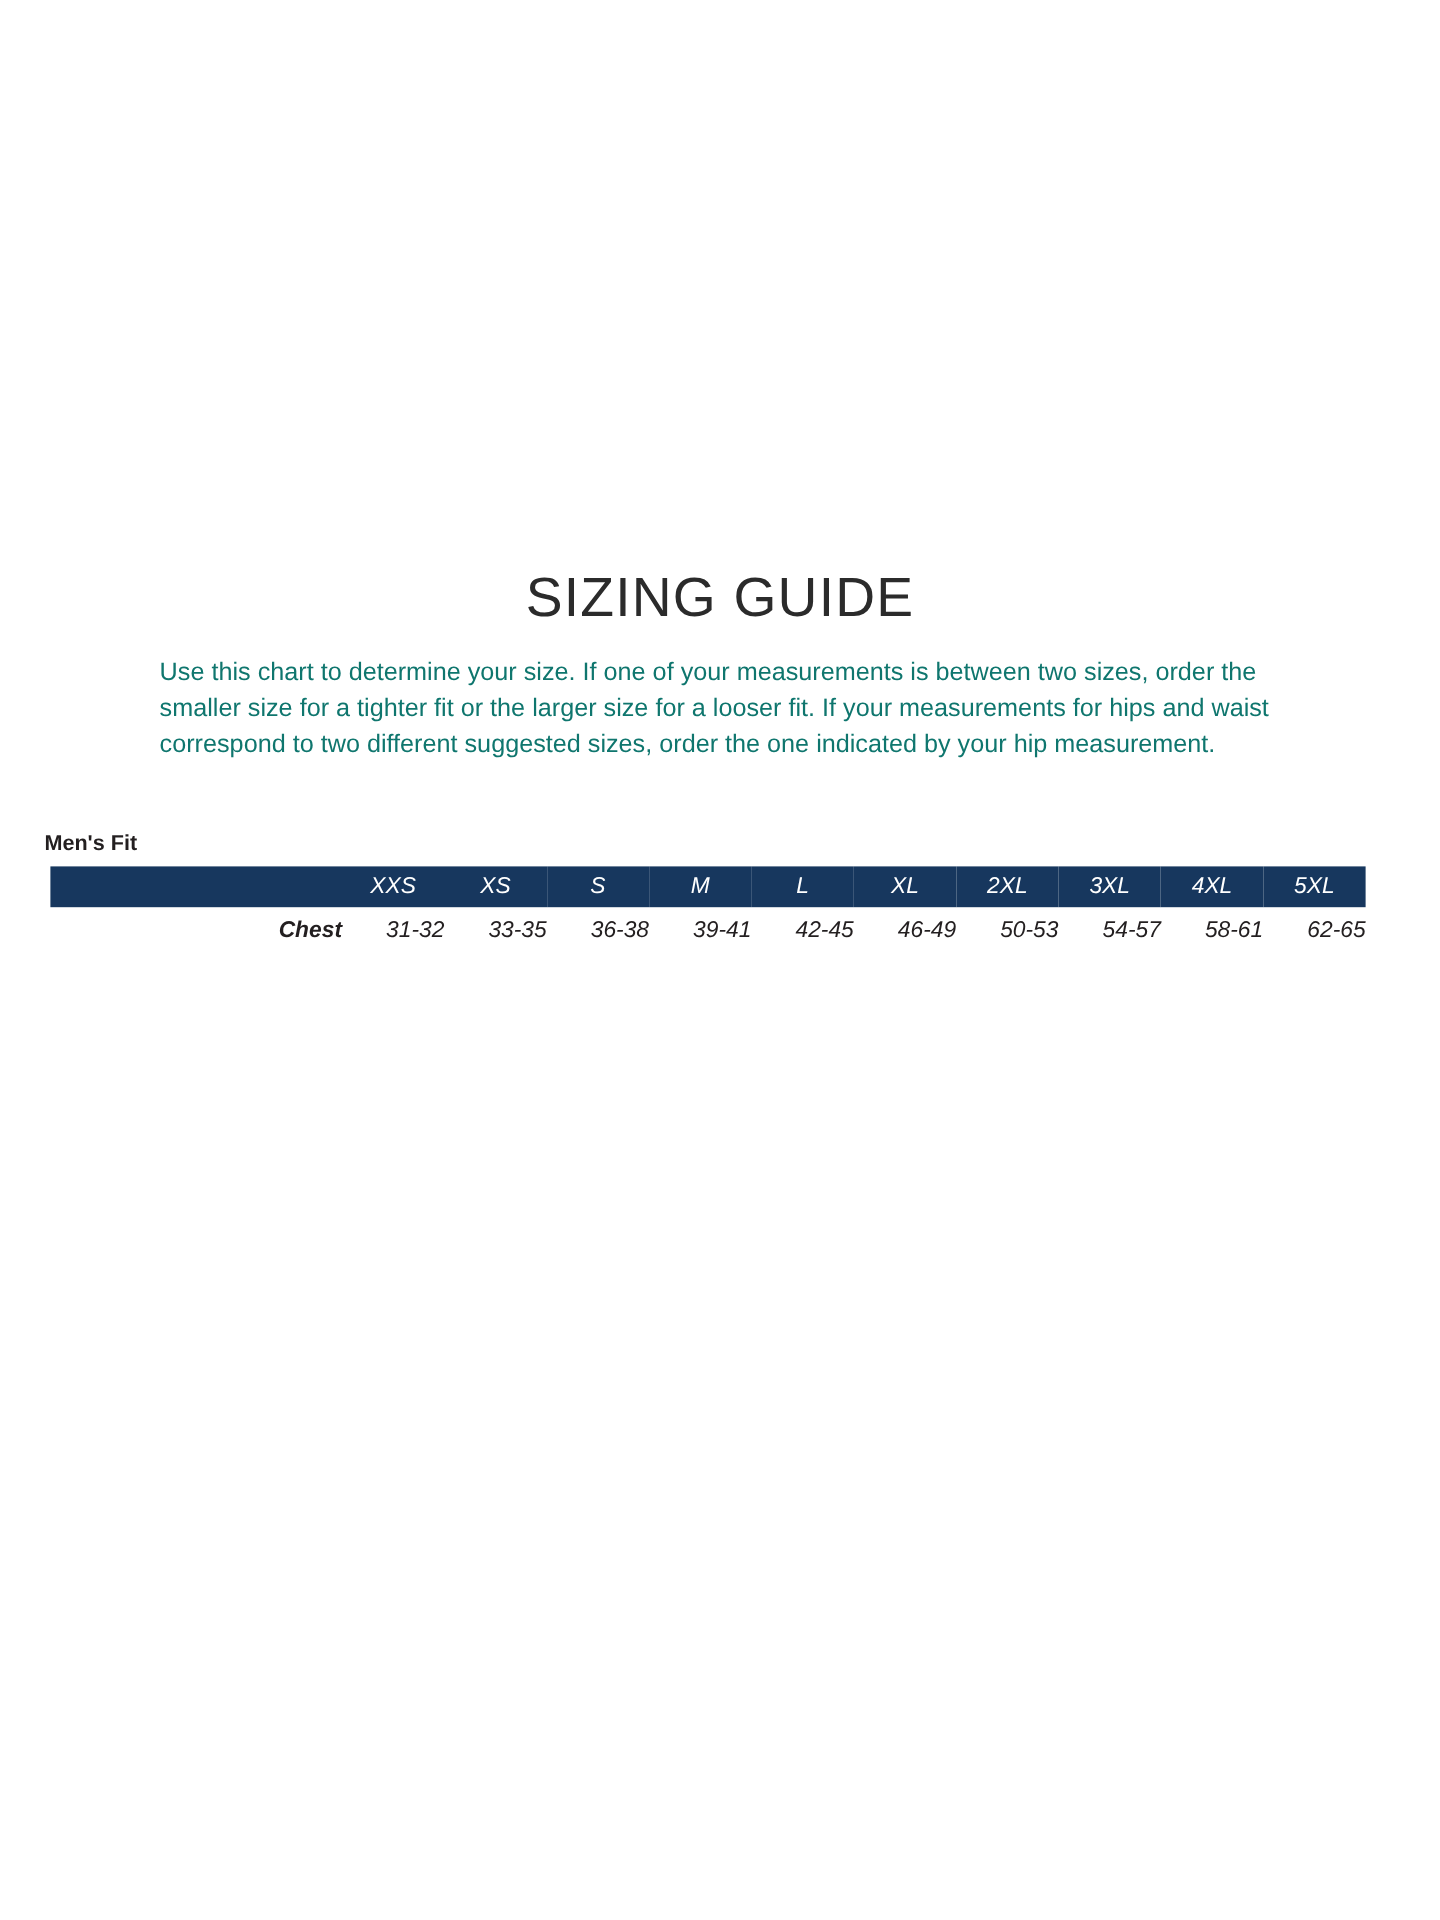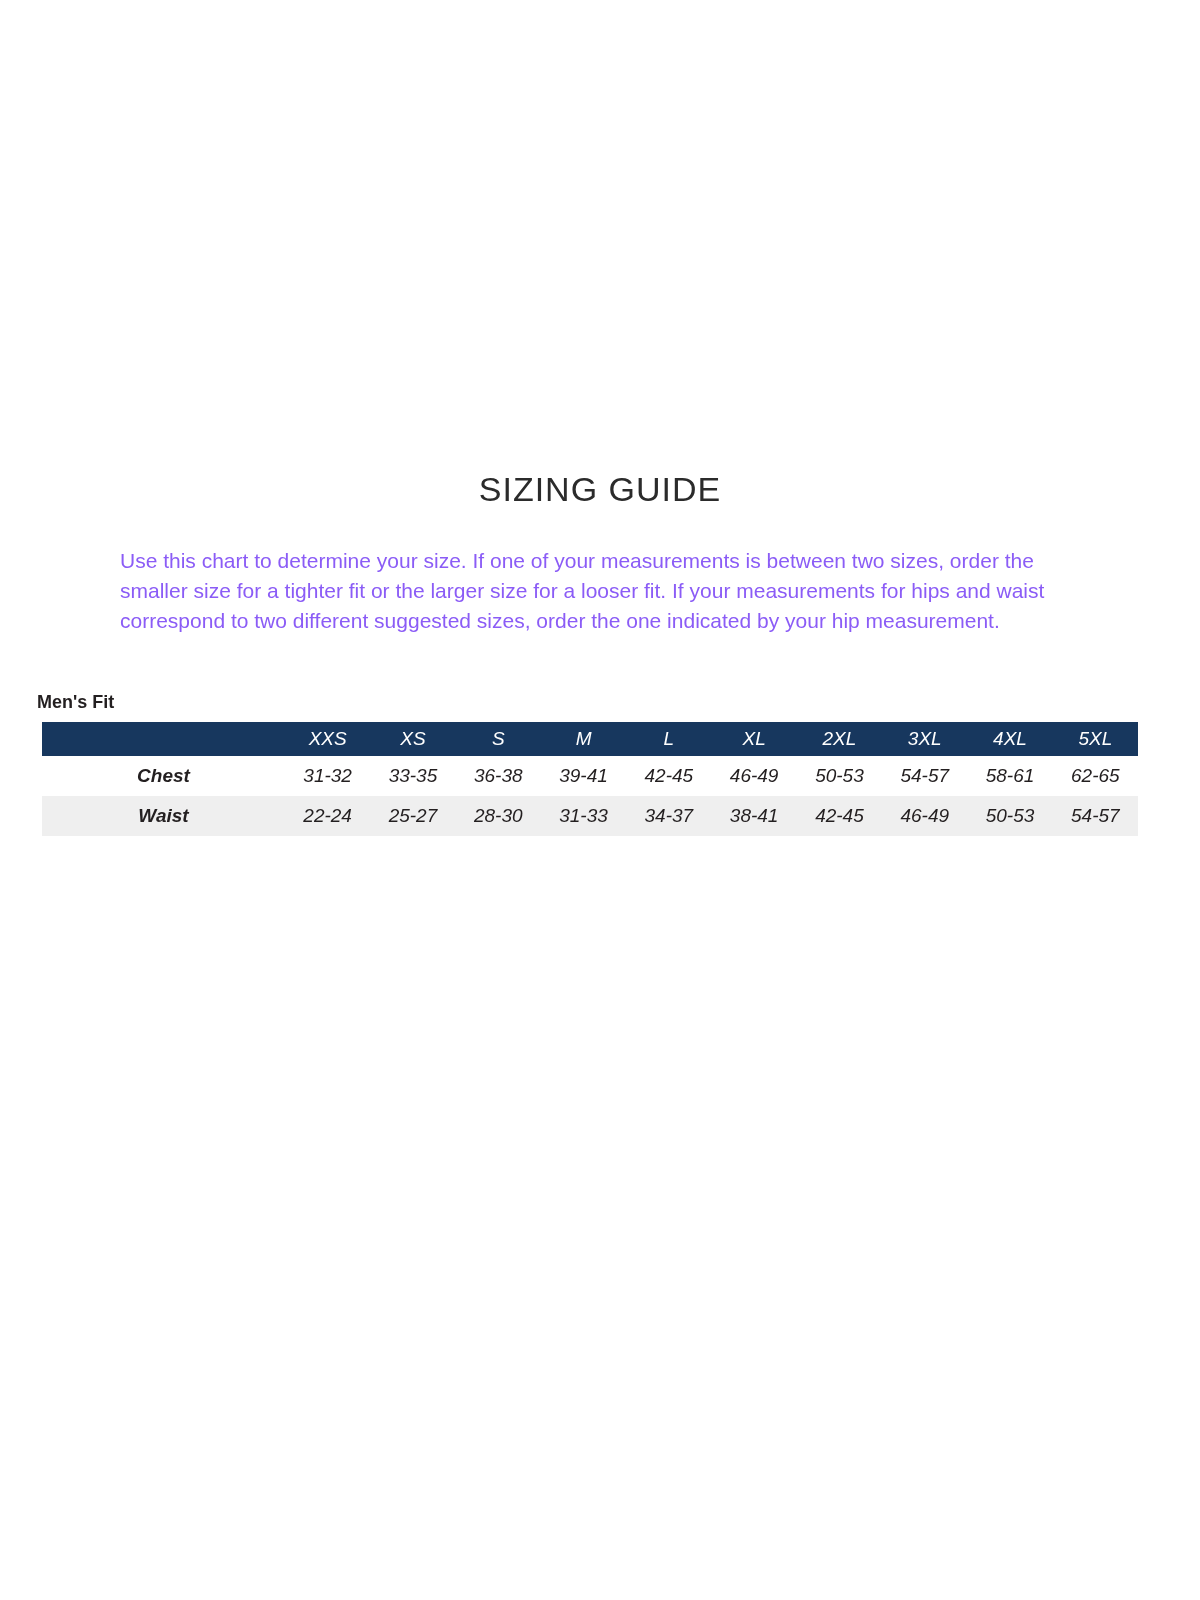--- a/index.html
+++ b/index.html
@@ -15,33 +15,33 @@
     position: relative;
     width: 1200px;
     height: 1600px;
   }
   .title {
     position: absolute;
     top: 470px;
     left: 0;
     width: 1200px;
     text-align: center;
-    font-size: 34px;
+    font-size: 46px;
     font-weight: 400;
     letter-spacing: 1px;
     color: #2b2b2b;
   }
   .intro {
     position: absolute;
     top: 546px;
-    left: 120px;
+    left: 133px;
     width: 935px;
     font-size: 21px;
     line-height: 1.43;
-    color: #8b5cf6;
+    color: #0f766e;
   }
   .section-label {
     position: absolute;
     top: 692px;
     left: 37px;
     font-size: 18px;
     font-weight: 700;
     color: #231f20;
   }
   .size-table {
@@ -58,21 +58,21 @@
   .size-table thead th {
     background: var(--header-bg, #17375e);
     color: var(--header-text, #ffffff);
     font-weight: 400;
     height: 34px;
     text-align: center;
     vertical-align: middle;
   }
   .size-table tbody td {
     height: 40px;
-    text-align: center;
+    text-align: right;
     vertical-align: middle;
     color: #231f20;
   }
   .size-table tbody td.row-label {
     font-weight: 700;
   }
   .size-table tbody tr.alt {
     background: var(--row-alt-bg, #efefef);
   }
 </style>
@@ -113,29 +113,16 @@
           <td>33-35</td>
           <td>36-38</td>
           <td>39-41</td>
           <td>42-45</td>
           <td>46-49</td>
           <td>50-53</td>
           <td>54-57</td>
           <td>58-61</td>
           <td>62-65</td>
         </tr>
-        <tr class="alt">
-          <td class="row-label">Waist</td>
-          <td>22-24</td>
-          <td>25-27</td>
-          <td>28-30</td>
-          <td>31-33</td>
-          <td>34-37</td>
-          <td>38-41</td>
-          <td>42-45</td>
-          <td>46-49</td>
-          <td>50-53</td>
-          <td>54-57</td>
-        </tr>
       </tbody>
   </table>
 
 </div>
 
 </body></html>

